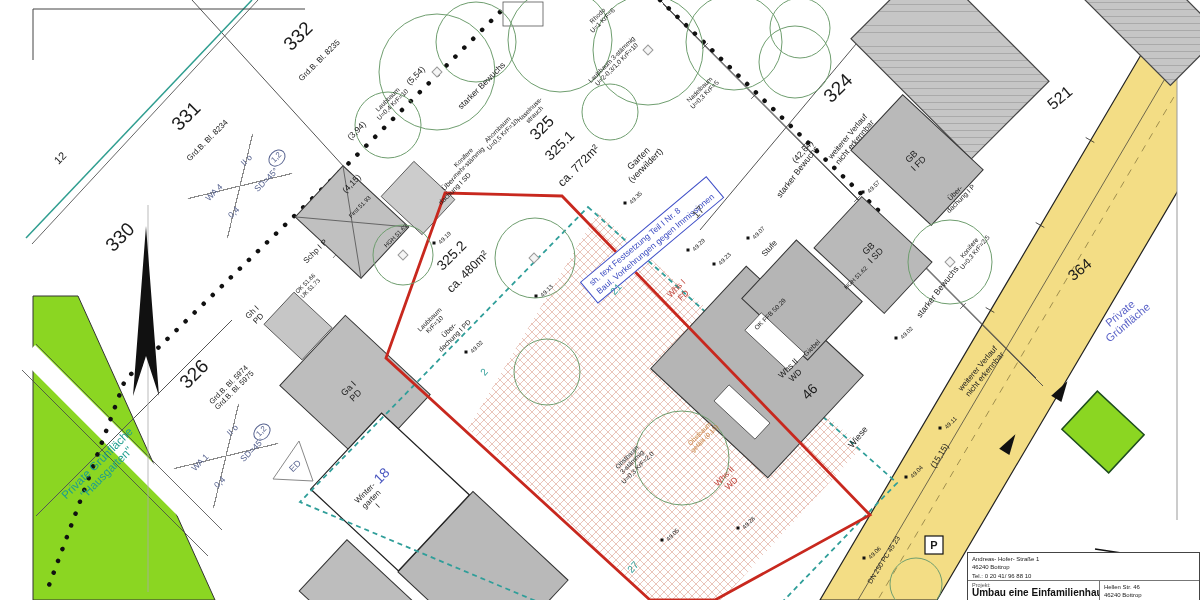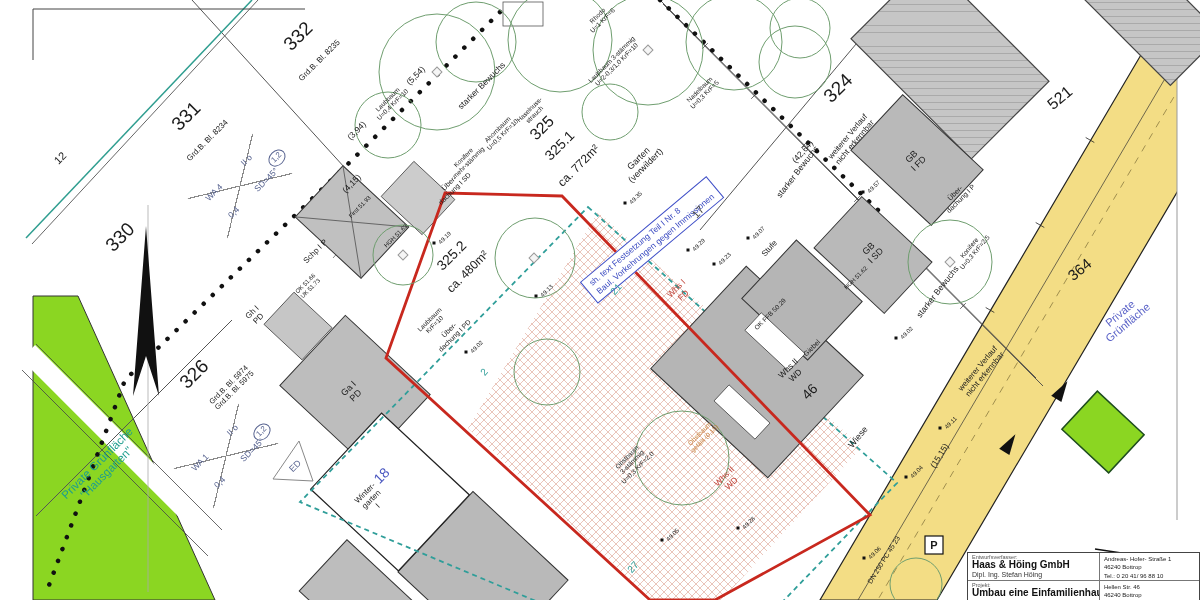--- a/index.html
+++ b/index.html
@@ -334,25 +334,20 @@
       <div class="edot" style="left: 864px; top: 558px;"></div>
       <div class="ann" style="left: 875px; top: 553px; font-size: 6px; transform: translate(-50%, -50%) rotate(-45deg);">49.06</div>
       <div class="edot" style="left: 896px; top: 338px;"></div>
       <div class="ann" style="left: 907px; top: 333px; font-size: 6px; transform: translate(-50%, -50%) rotate(-45deg);">49.02</div>
       <div class="edot" style="left: 863px; top: 192px;"></div>
       <div class="ann" style="left: 874px; top: 187px; font-size: 6px; transform: translate(-50%, -50%) rotate(-45deg);">49.57</div>
     </div>
 
   <div class="tblock">
     <div class="trow trow1">
-      <div class="tleft">
-        <div class="tlabel">Entwurfsverfasser:</div>
-        <div class="tname">Haas &amp; Höing GmbH</div>
-        <div class="tperson">Dipl. Ing. Stefan Höing</div>
-      </div>
       <div class="tright">
         <div>Andreas- Hofer- Straße 1</div>
         <div>46240 Bottrop</div>
         <div>Tel.: 0 20 41/ 96 88 10</div>
       </div>
     </div>
     <div class="trow trow2">
       <div class="tleft">
         <div class="tlabel">Projekt:</div>
         <div class="tname">Umbau eine Einfamilienhauses</div>

